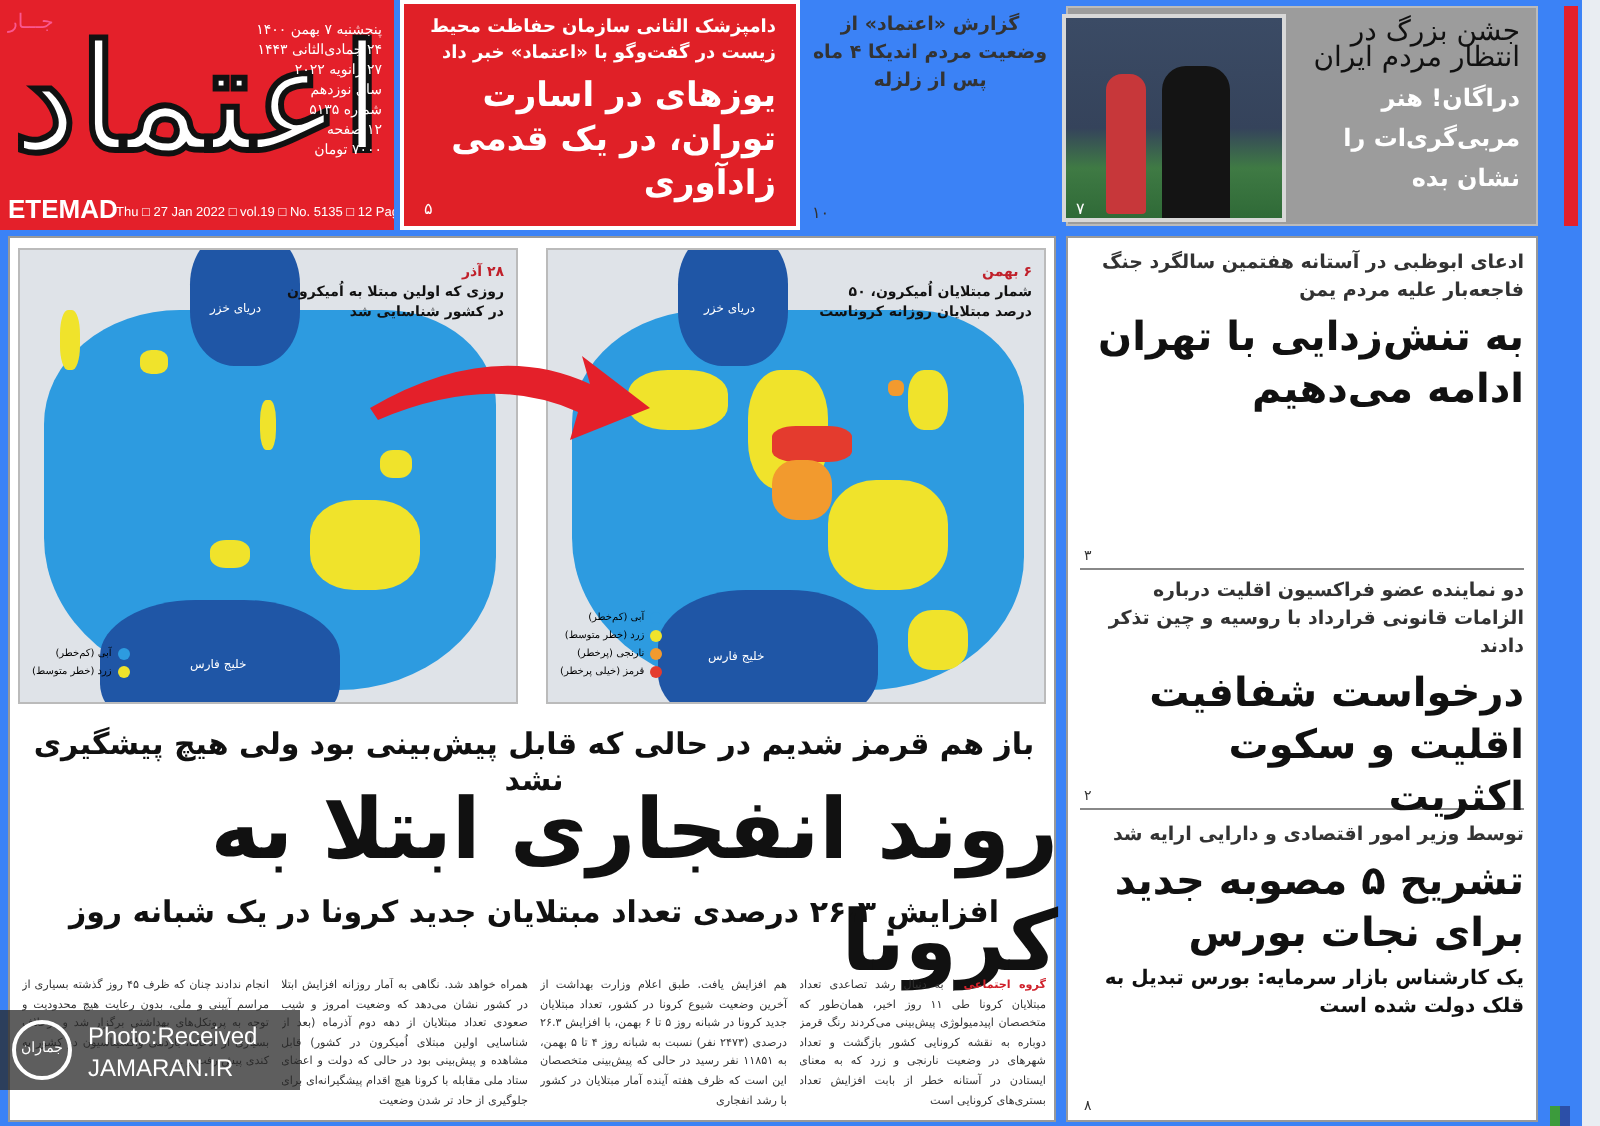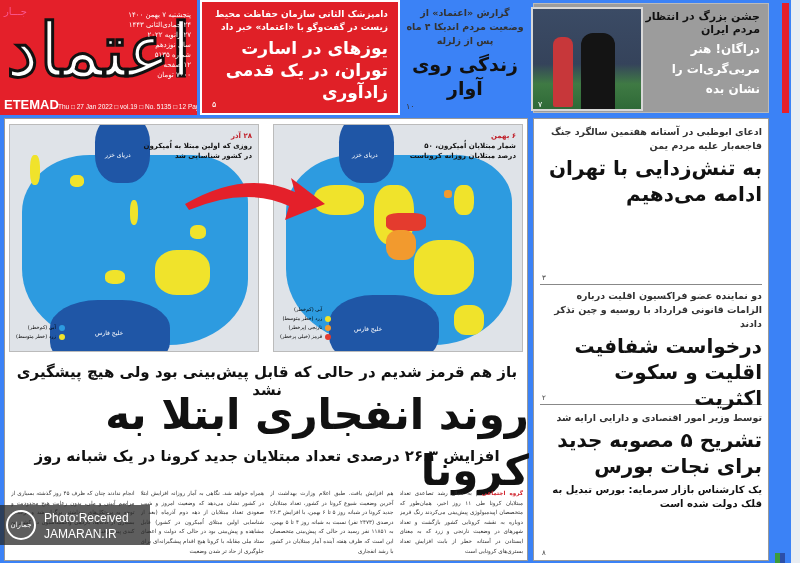--- a/index.html
+++ b/index.html
@@ -18,21 +18,21 @@
   .red-teaser .pg{position:absolute;left:10px;bottom:4px;font-size:8px}
   .white-teaser{position:absolute;left:400px;top:0;width:130px;height:115px;direction:rtl;text-align:center;padding:6px 4px}
   .white-teaser .kicker{font-size:9.5px;line-height:14px;font-weight:bold;color:#333}
   .white-teaser .head{font-size:19px;line-height:24px;font-weight:bold;color:#111;margin-top:4px}
   .white-teaser .pg{position:absolute;left:6px;bottom:4px;font-size:8px;color:#333}
   .gray-teaser{position:absolute;left:533px;top:3px;width:236px;height:110px;background:#9c9c9c;border:1px solid #bbb}
   .gray-teaser .photo{position:absolute;left:-3px;top:3px;width:112px;height:104px;background:linear-gradient(#3b4b65 0%,#35435b 55%,#3f7a44 75%,#2f6a37 100%);border:2px solid #d8d8d8;overflow:hidden}
   .gray-teaser .photo .p1{position:absolute;left:20px;top:28px;width:20px;height:70px;background:#c7373a;border-radius:8px 8px 2px 2px}
   .gray-teaser .photo .p2{position:absolute;left:48px;top:24px;width:34px;height:78px;background:#141414;border-radius:12px 12px 2px 2px}
   .gray-teaser .txt{position:absolute;right:8px;top:6px;width:120px;direction:rtl;color:#fff}
-  .gray-teaser .kicker{font-size:11px;line-height:13px;font-weight:bold;color:#111}
+  .gray-teaser .kicker{font-size:14px;line-height:13px;font-weight:normal;color:#111}
   .gray-teaser .head{font-size:12px;line-height:20px;font-weight:bold;margin-top:3px}
   .gray-teaser .pg{position:absolute;left:4px;bottom:3px;font-size:8px;color:#fff}
   .redbar{position:absolute;left:782px;top:3px;width:7px;height:110px;background:#e4202a}
   
   .main{position:absolute;left:4px;top:118px;width:524px;height:443px;border:1px solid #999;background:#fff}
   .map{position:absolute;top:5px;width:250px;height:228px;background:#dfe3e8;border:1px solid #bbb;overflow:hidden}
   .map.left{left:4px}.map.right{left:268px}
   .map .sea{position:absolute;background:#1f56a6;border-radius:40%}
   .map .land{position:absolute;left:12px;top:30px;width:226px;height:190px;background:#2d9be0;border-radius:30% 25% 35% 40%}
   .map .y{position:absolute;background:#f0e32b;border-radius:40%}
@@ -88,21 +88,20 @@
   </div>
 
   <div class="red-teaser">
     <div class="kicker">دامپزشک الثانی سازمان حفاظت محیط زیست در گفت‌وگو با «اعتماد» خبر داد</div>
     <div class="head">یوزهای در اسارت توران، در یک قدمی زادآوری</div>
     <div class="pg">۵</div>
   </div>
 
   <div class="white-teaser">
     <div class="kicker">گزارش «اعتماد» از وضعیت مردم اندیکا ۴ ماه پس از زلزله</div>
-    <div class="head">زندگی روی آوار</div>
     <div class="pg">۱۰</div>
   </div>
 
   <div class="gray-teaser">
     <div class="photo">
       <div class="p1"></div>
       <div class="p2"></div>
     </div>
     <div class="txt">
       <div class="kicker">جشن بزرگ در انتظار مردم ایران</div>

